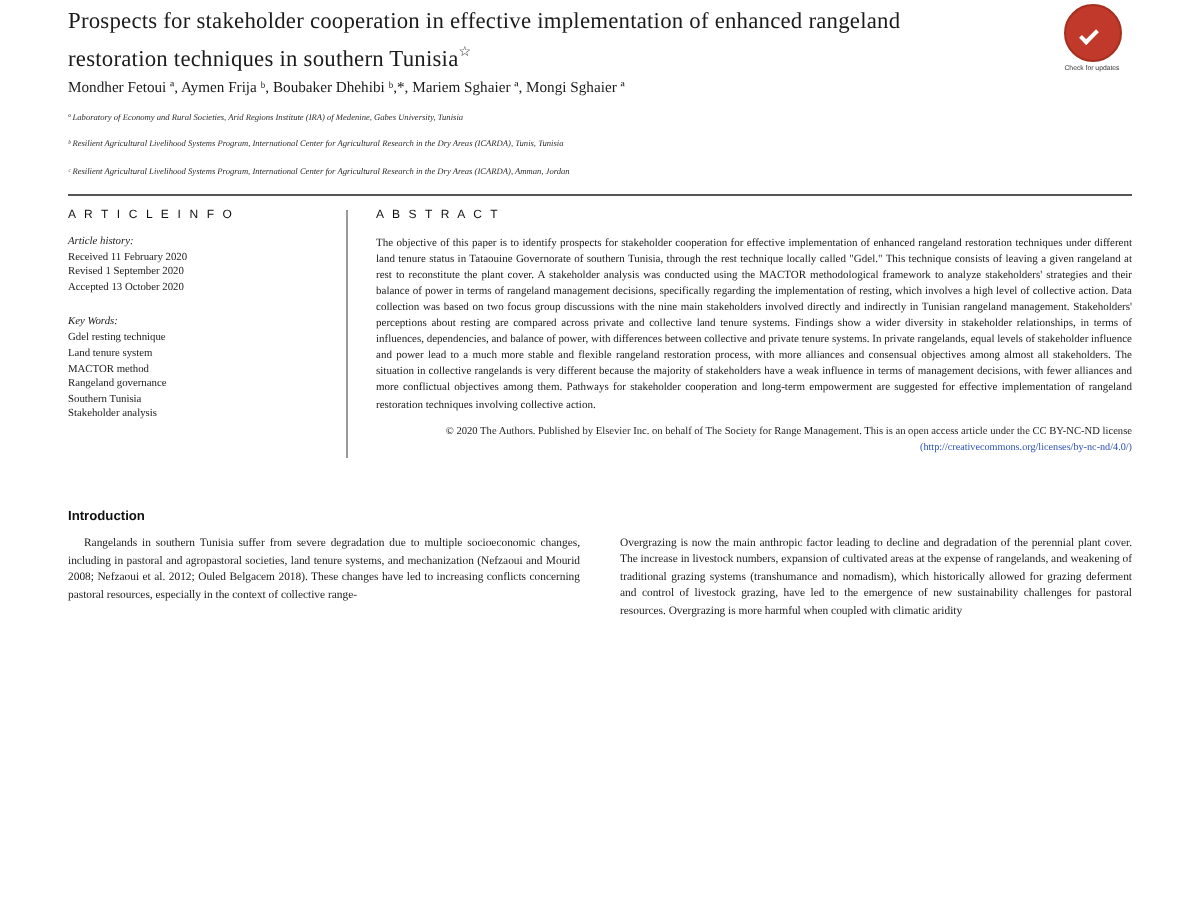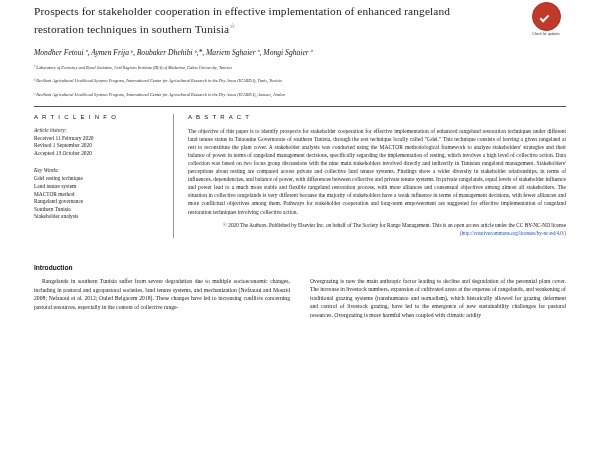--- a/index.html
+++ b/index.html
@@ -29,25 +29,23 @@
     font-weight: 400;
     color: #1b1b1b;
     margin: 0 96px 0 0;
     letter-spacing: 0.01em;
   }
   .title .sup {
     font-size: 7px;
     vertical-align: super;
   }
   .authors {
-    margin-top: 10px;
     font-size: 7.6px;
     line-height: 11px;
     color: #1b1b1b;
-    font-style: italic;
   }
   .affil {
     margin-top: 7px;
     font-size: 4.3px;
     line-height: 6.6px;
     font-style: italic;
     color: #2a2a2a;
   }
 
   

